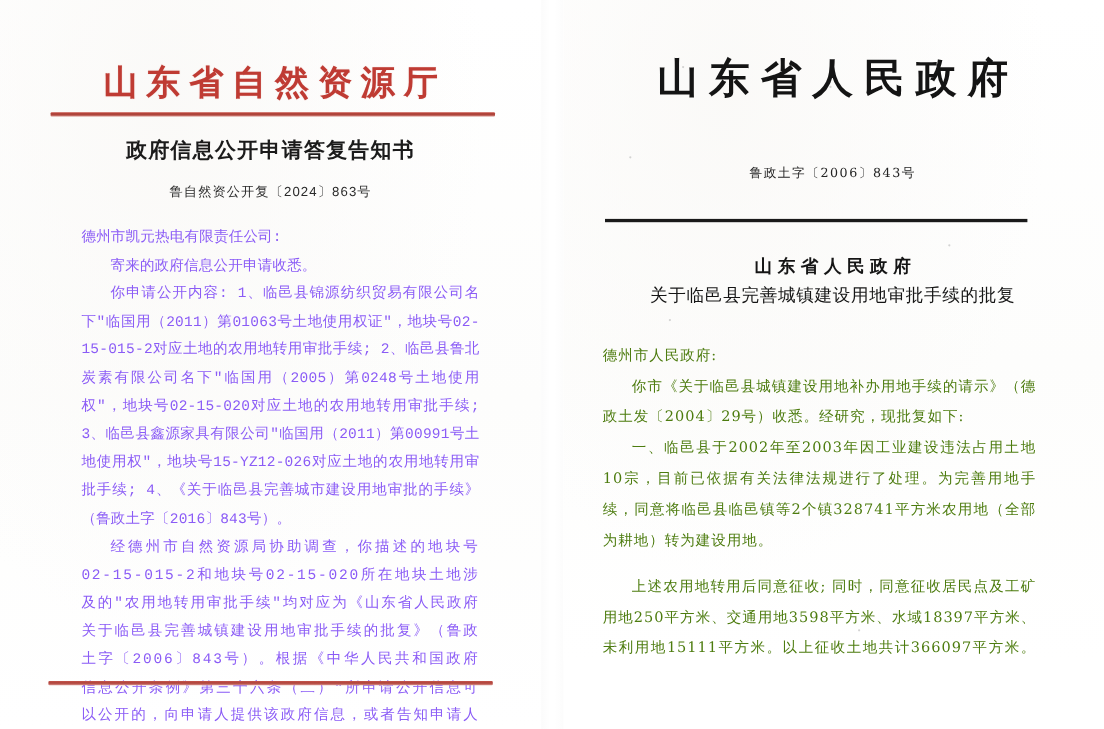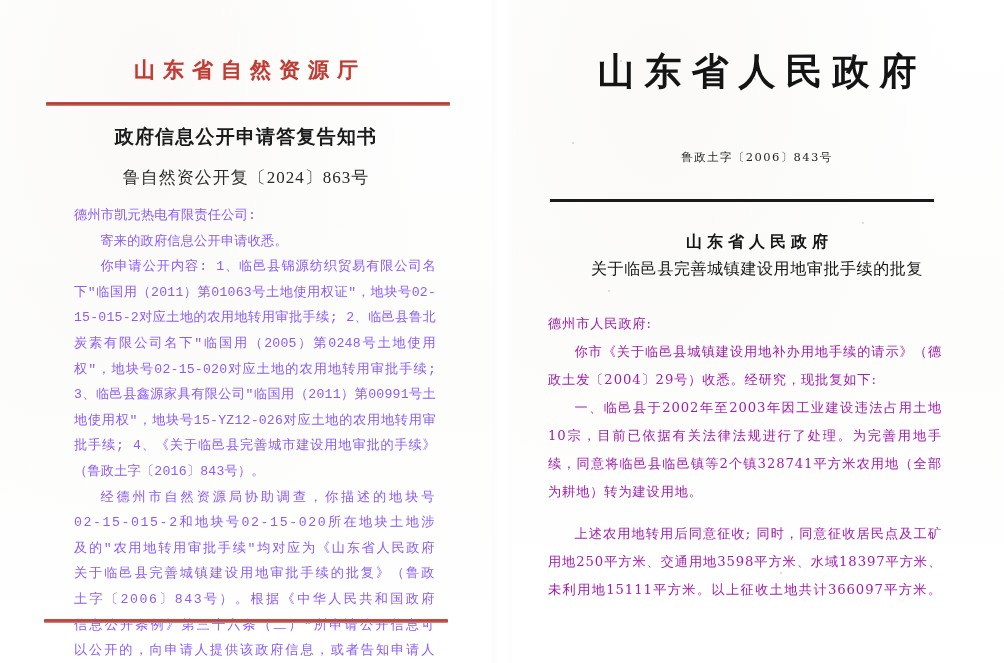--- a/index.html
+++ b/index.html
@@ -55,21 +55,21 @@
   
   #left-masthead {
     position: absolute;
     left: 46px;
     top: 58px;
     width: 400px;
     text-align: center;
     color: #bf3b33;
     font-family: "DejaVu Serif", "Liberation Serif", serif;
     font-weight: 700;
-    font-size: 21px;
+    font-size: 31px;
     letter-spacing: 8px;
     line-height: 1.1;
     text-indent: 8px;
     white-space: nowrap;
     text-shadow: 0 0 1px rgba(191,59,51,0.35);
   }
   #left-masthead-rule {
     position: absolute;
     left: 46px;
     top: 102px;
@@ -90,22 +90,22 @@
     letter-spacing: 1.2px;
     color: #1b1b1b;
     white-space: nowrap;
   }
   #left-doc-number {
     position: absolute;
     left: 46px;
     top: 166px;
     width: 400px;
     text-align: center;
-    font-family: Liberation Serif, serif;
-    font-size: 17px;
+    font-family: Liberation Sans, sans-serif;
+    font-size: 12px;
     letter-spacing: 1px;
     color: #2a2a2a;
     white-space: nowrap;
   }
   #left-body {
     position: absolute;
     left: 74px;
     top: 203px;
     width: 362px;
   }
@@ -201,21 +201,21 @@
     left: 36px;
     top: 310px;
     width: 394px;
   }
   #right-body p {
     margin: 0;
     font-family: "DejaVu Serif", "Liberation Serif", serif;
     font-size: 13.2px;
     line-height: 28px;
     letter-spacing: 0.9px;
-    color: #a21caf;
+    color: #4d7c0f;
     text-align: justify;
     text-justify: inter-character;
   }
   #right-body p.indent { text-indent: 2em; }
   #right-body p.spaced-before { margin-top: 14px; }
 
   
   .speck {
     position: absolute;
     background: #bdbdbd;

